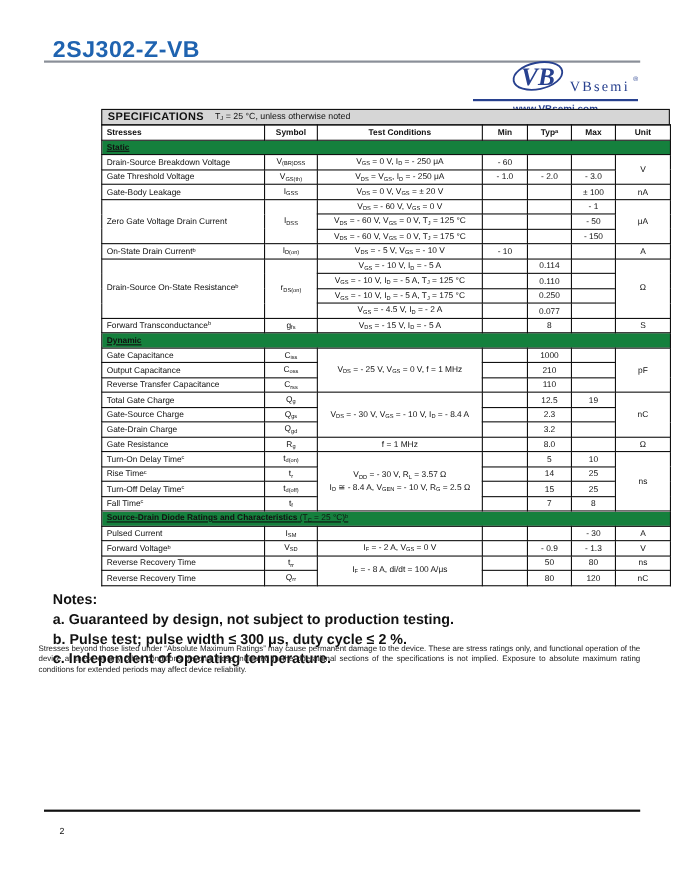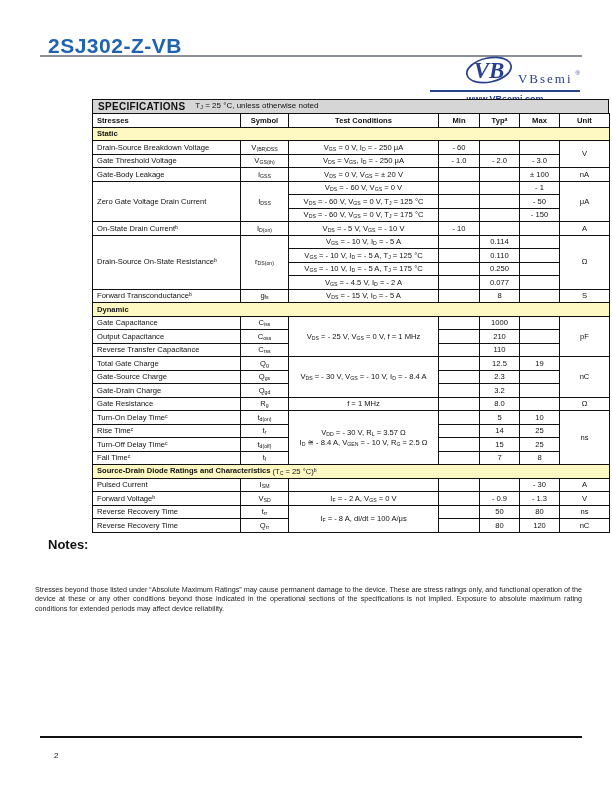--- a/index.html
+++ b/index.html
@@ -35,21 +35,21 @@
     border:1.4px solid #111;
   }
   table.spec td, table.spec th {
     border:1px solid #111; font-size:7.6px; line-height:1.2;
     height:13.5px; padding:0 2px; text-align:center; vertical-align:middle;
     white-space:pre-line; overflow:hidden;
   }
   table.spec th { font-weight:bold; }
   table.spec .pl { text-align:left; padding-left:4px; }
   table.spec td.sec {
-    background:#fef9c3; text-align:left; font-weight:bold; padding-left:4px;
+    background:#15803d; text-align:left; font-weight:bold; padding-left:4px;text-decoration:underline;
   }
   table.spec td.sec .sec-note { font-weight:normal; }
   sub { font-size:0.68em; vertical-align:-0.25em; }
   sup { font-size:0.68em; vertical-align:0.45em; }
   
   .notes { position:absolute; left:48px; top:536px; font-size:13px; line-height:1.38;font-weight:bold; }
   .disclaimer {
     position:absolute; left:35px; right:30px; top:585px;
     font-size:7.2px; line-height:1.3; text-align:justify; color:#222;
   }
@@ -327,20 +327,25 @@
             <td>80</td>
             <td>120</td>
             <td>nC</td>
           </tr>
         </tbody>
     </table>
   </div>
 
   <div class="notes">
     <div>Notes:</div>
+    <div>
+        <div>a. Guaranteed by design, not subject to production testing.</div>
+        <div>b. Pulse test; pulse width ≤ 300 μs, duty cycle ≤ 2 %.</div>
+        <div>c. Independent of operating temperature.</div>
+      </div>
   </div>
 
   <div class="disclaimer">Stresses beyond those listed under “Absolute Maximum Ratings” may cause permanent damage to the device. These are stress ratings only, and functional operation of the device at these or any other conditions beyond those indicated in the operational sections of the specifications is not implied. Exposure to absolute maximum rating conditions for extended periods may affect device reliability.</div>
 
   <div class="footer-rule"></div>
   <div class="page-number">2</div>
 
 </div>
 
 </body></html>

